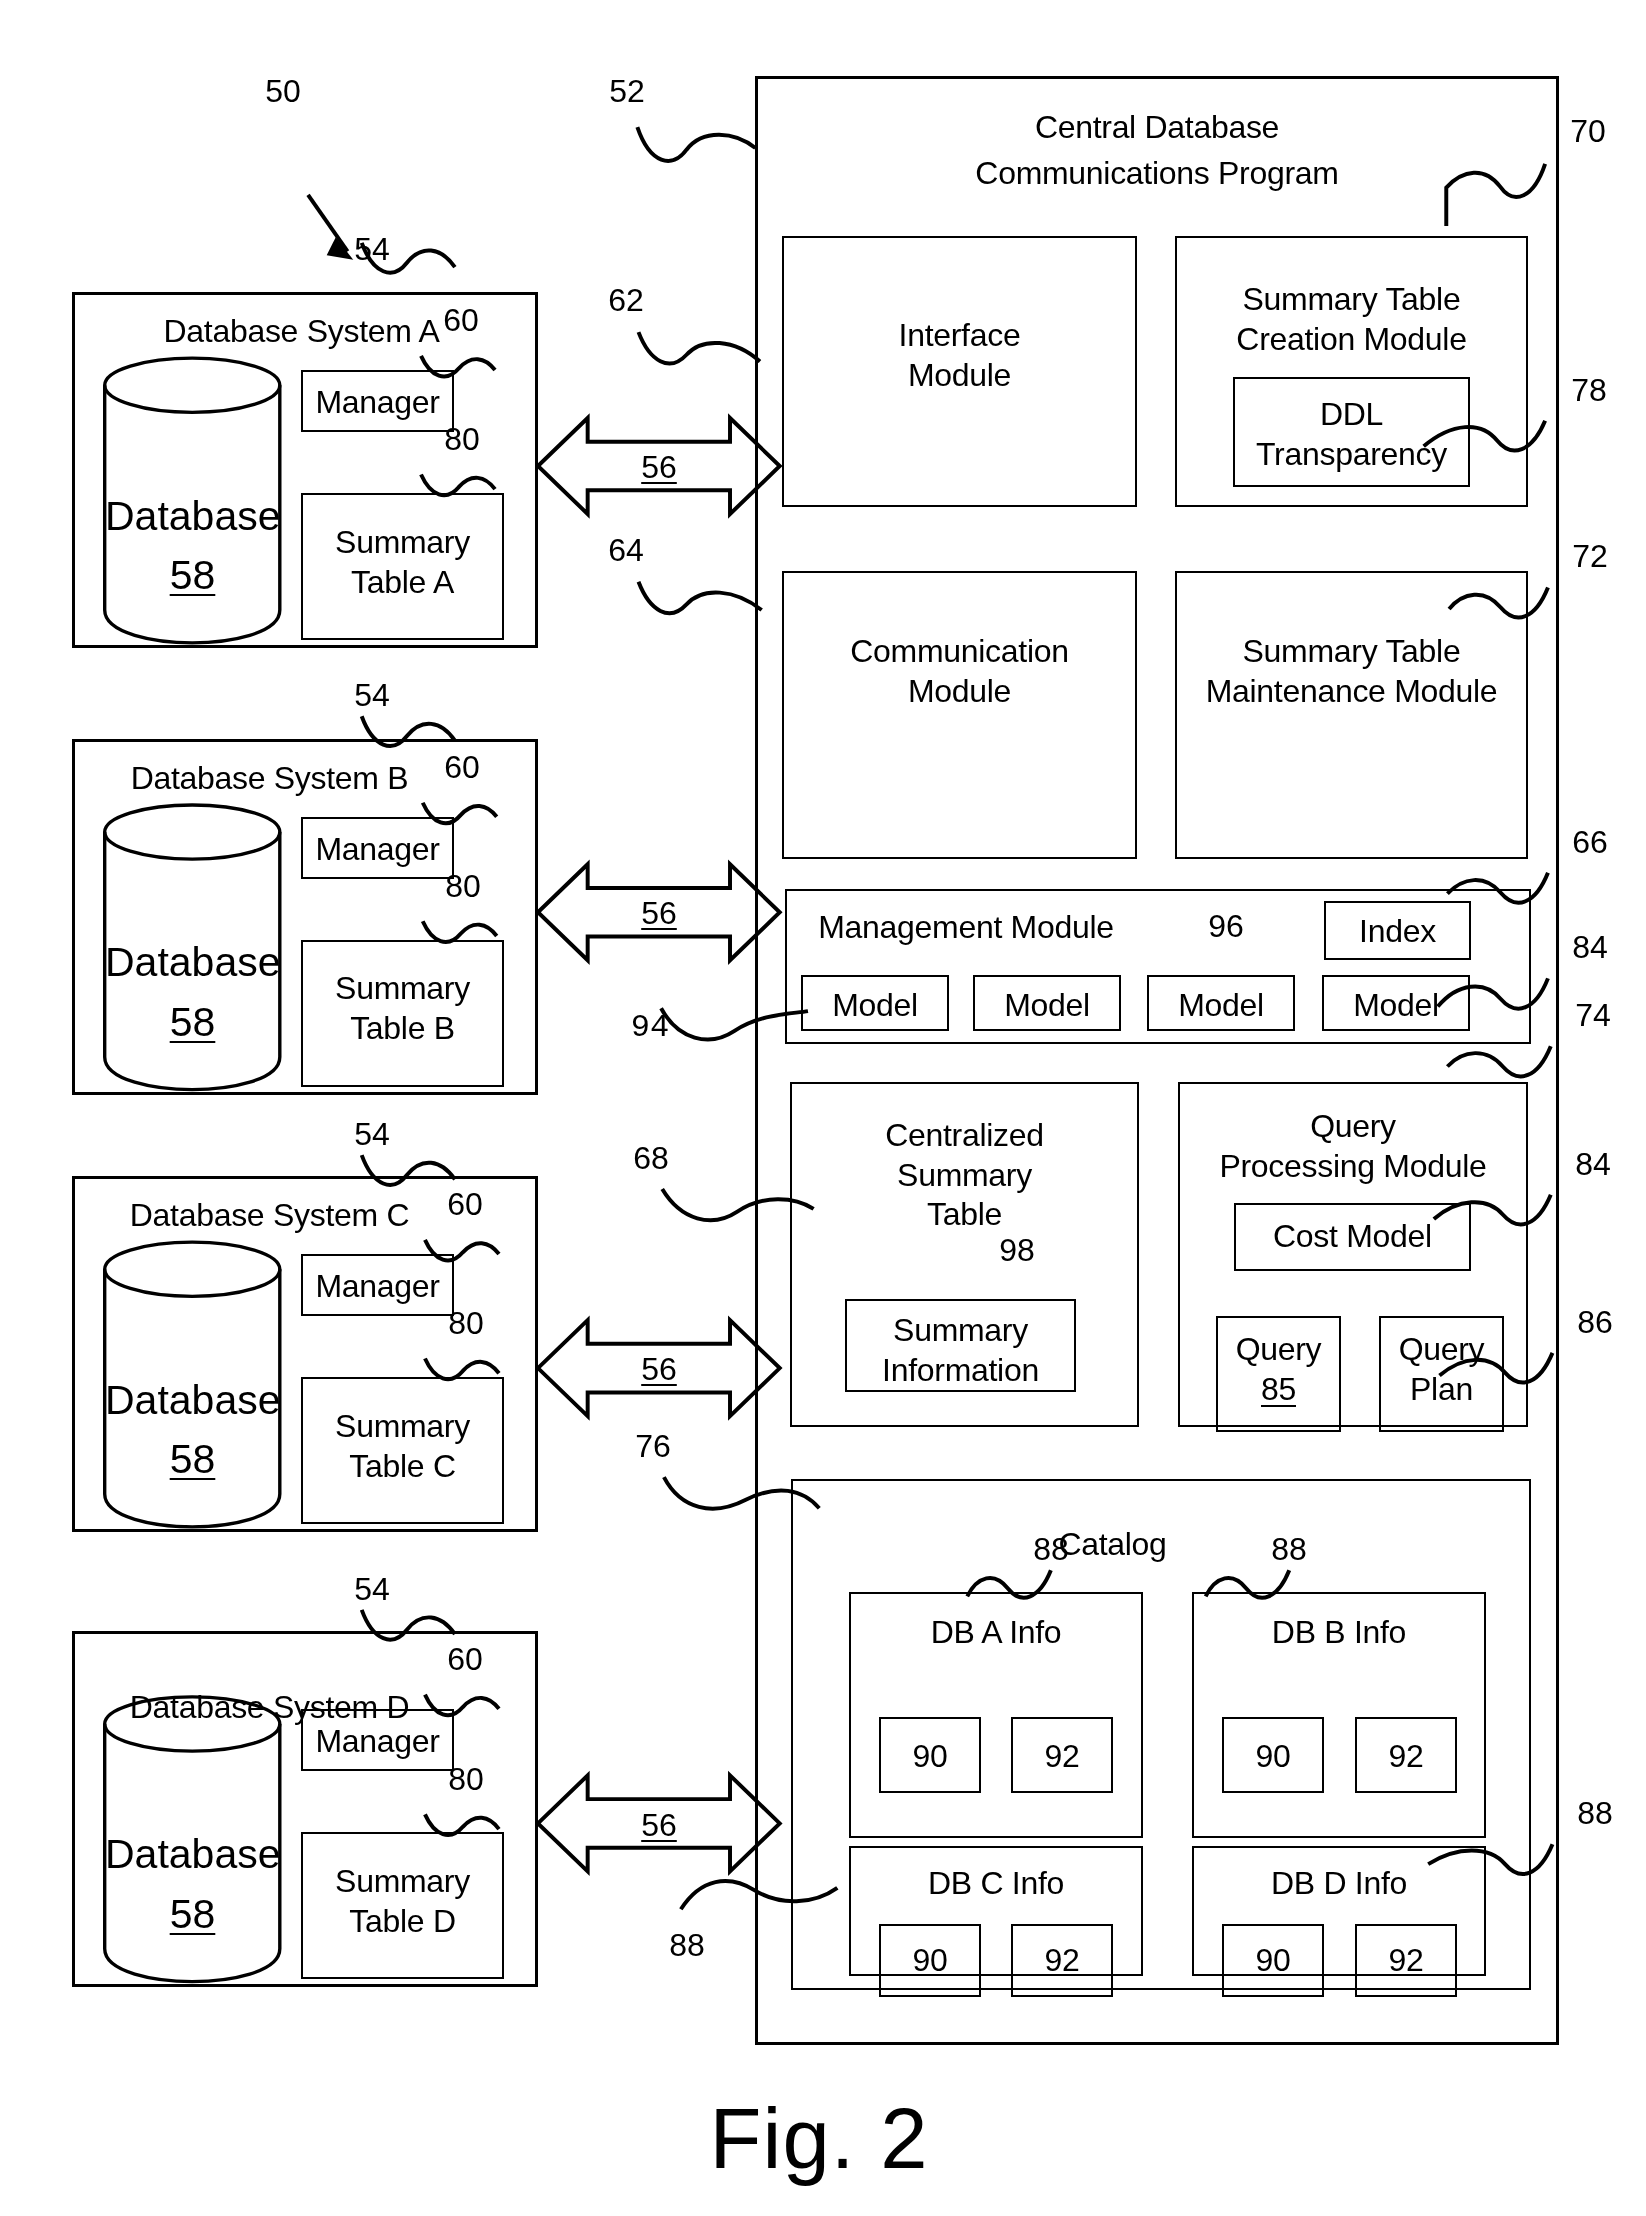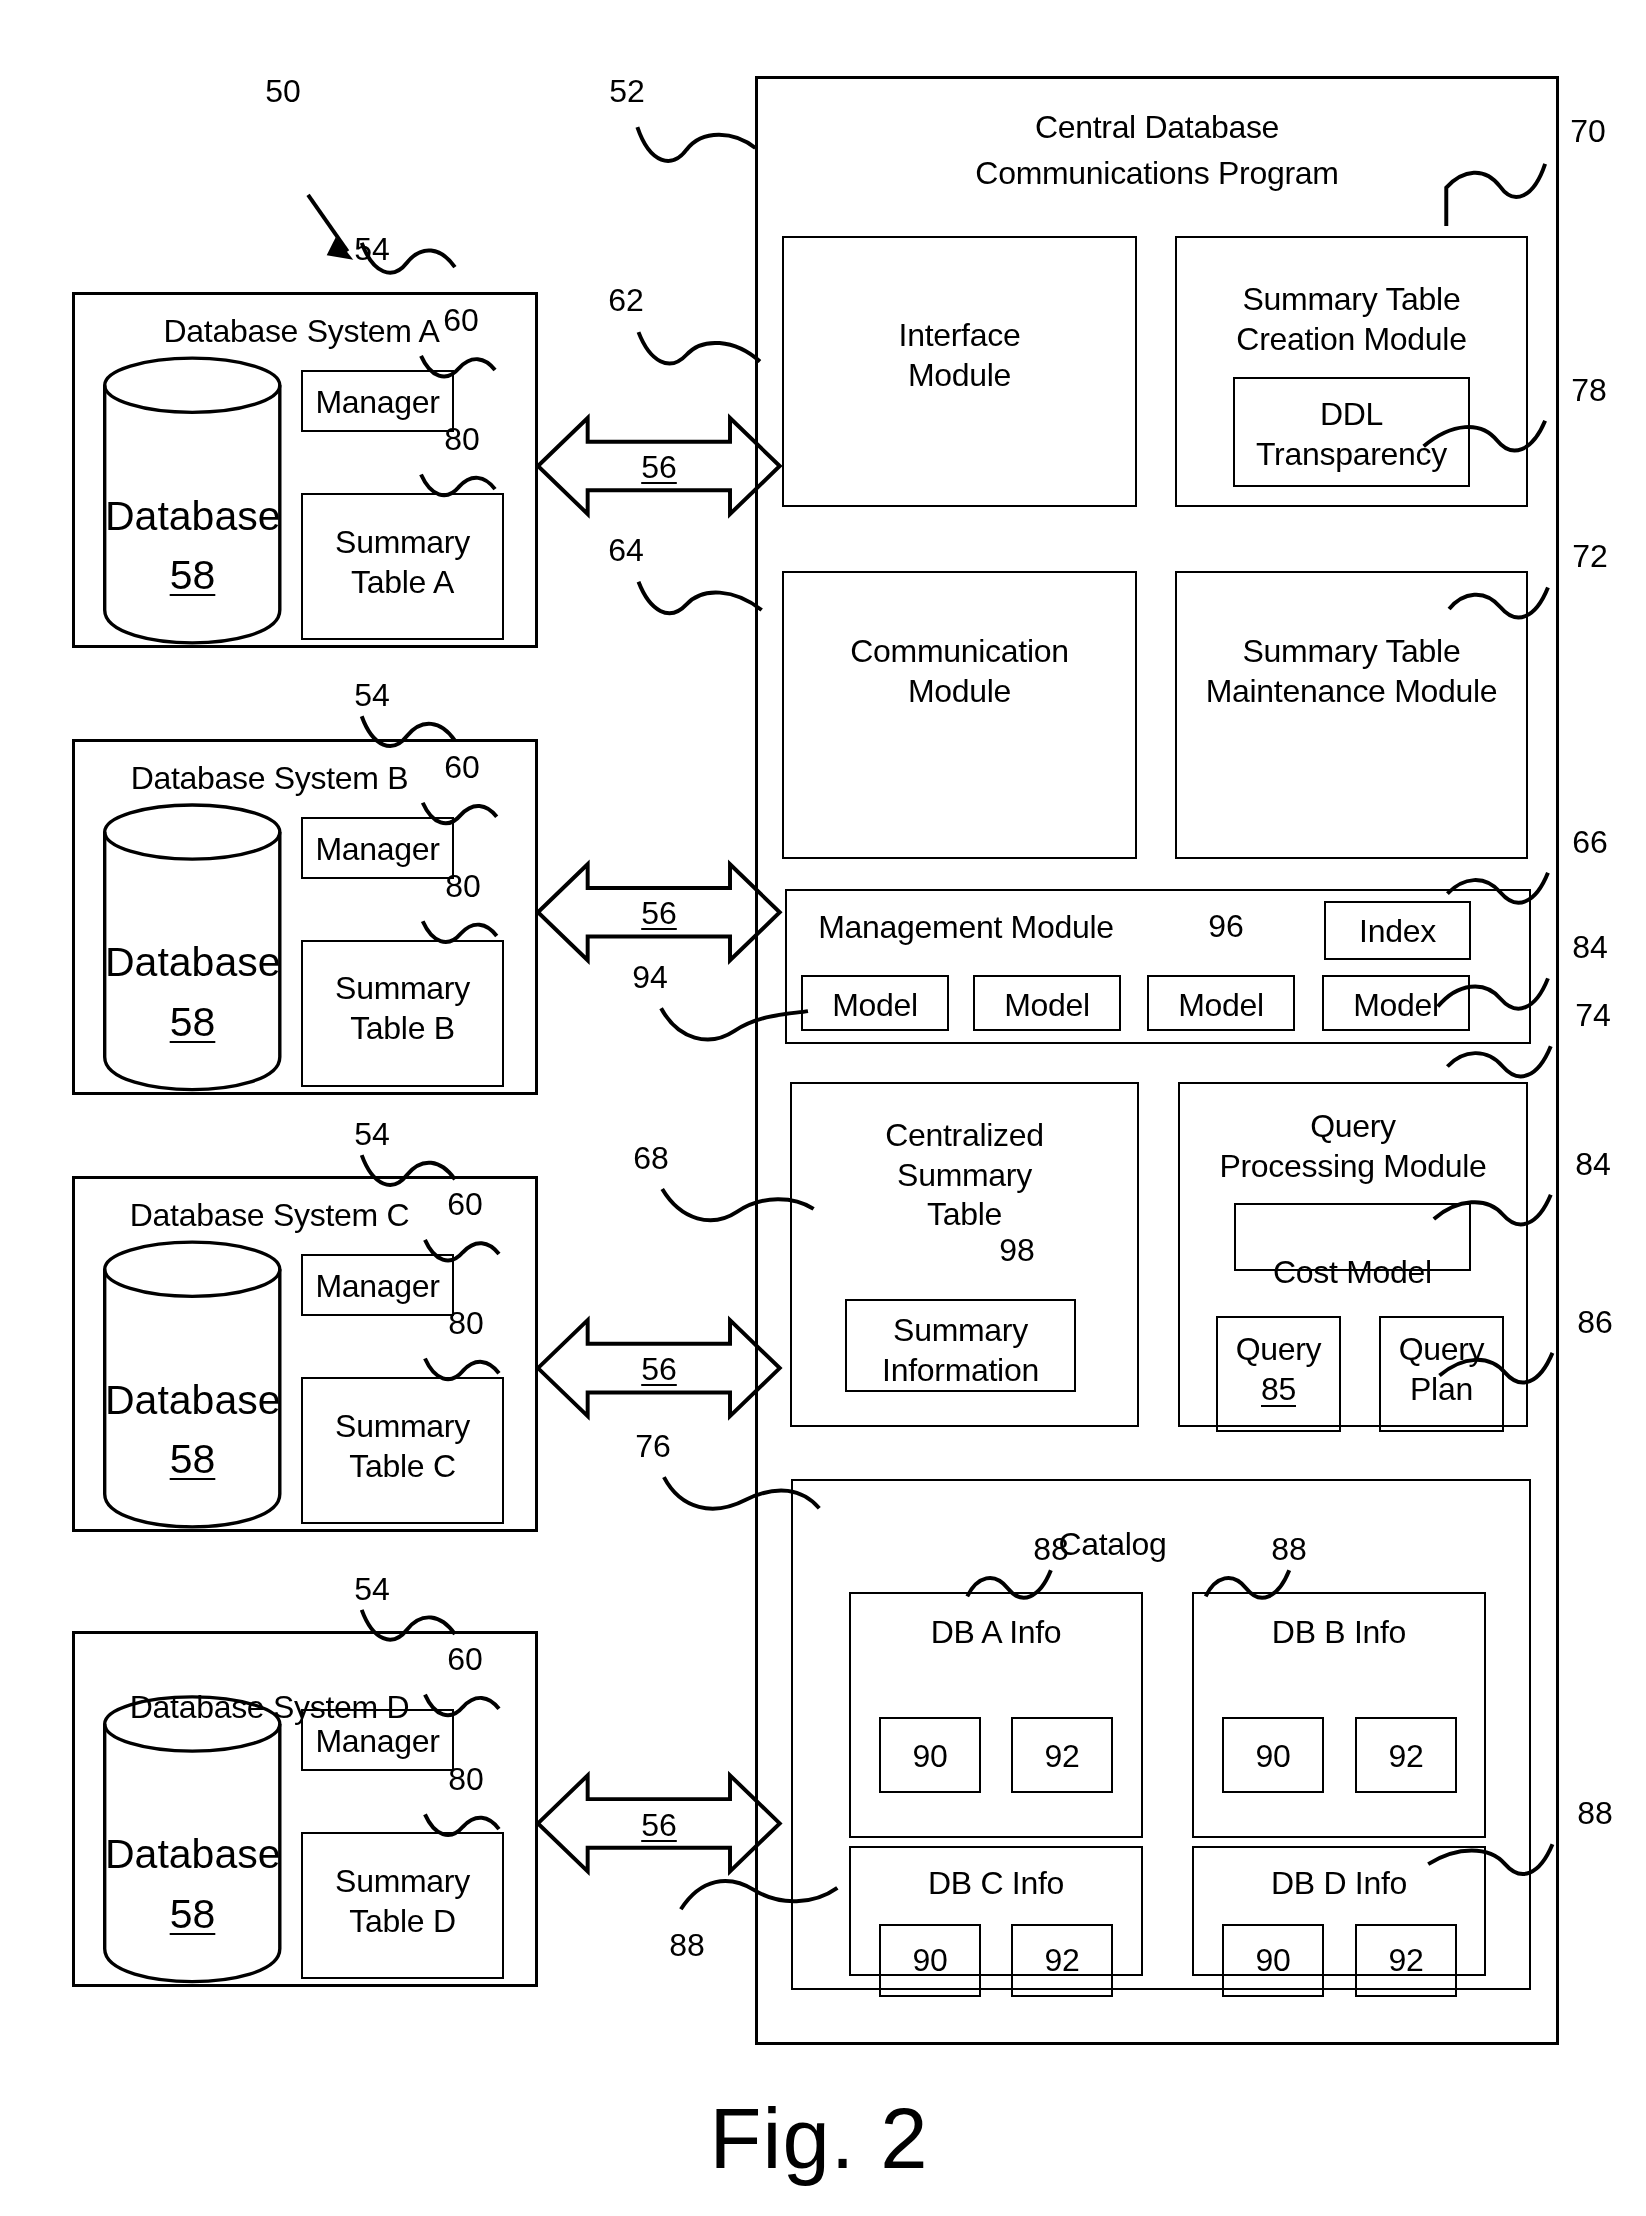--- a/index.html
+++ b/index.html
@@ -227,21 +227,21 @@
 Summary
 Table</div>
   <div class="thinbox" style="left:845px; top:1299px; width:231px; height:93px;"></div>
   <div class="lbl t-mod" style="left:845px; top:1311px; width:231px;">Summary
 Information</div>
 
   <div class="thinbox" style="left:1178px; top:1082px; width:350px; height:345px;"></div>
   <div class="lbl t-mod" style="left:1178px; top:1107px; width:350px;">Query
 Processing Module</div>
   <div class="thinbox" style="left:1234px; top:1203px; width:237px; height:68px;"></div>
-  <div class="lbl t-mod" style="left:1234px; top:1217px; width:237px;margin-top:36px;">Cost Model</div>
+  <div class="lbl t-mod" style="left:1234px; top:1217px; width:237px;">Cost Model</div>
 
   <div class="thinbox" style="left:1216px; top:1316px; width:125px; height:116px;"></div>
   <div class="lbl t-mod" style="left:1216px; top:1330px; width:125px;">Query</div>
   <div class="lbl t-mod underline-num" style="left:1216px; top:1370px; width:125px;">85</div>
 
   <div class="thinbox" style="left:1379px; top:1316px; width:125px; height:116px;"></div>
   <div class="lbl t-mod" style="left:1379px; top:1330px; width:125px;">Query
 Plan</div>
 
   <div class="thinbox" style="left:791px; top:1479px; width:740px; height:511px;"></div>
@@ -313,21 +313,21 @@
   <div class="lbl t-mod" style="left:301px; top:1862px; width:203px;">Summary
 Table D</div>
   <div class="dbcyl-label" style="left:105px; top:1830px; width:175px;">Database</div>
   <div class="dbcyl-label underline-num" style="left:105px; top:1890px; width:175px;">58</div>
 
   <div class="ref" style="left:249px; top:73px; width:68px;">50</div>
   <div class="ref" style="left:593px; top:73px; width:68px;">52</div>
 
   <div class="ref" style="left:592px; top:282px; width:68px;">62</div>
   <div class="ref" style="left:592px; top:532px; width:68px;">64</div>
-  <div class="ref" style="left:616px; top:959px; width:68px;">94</div>
+  <div class="ref" style="left:616px; top:1009px; width:68px;font-family:Liberation Mono, monospace;">94</div>
   <div class="ref" style="left:617px; top:1140px; width:68px;">68</div>
   <div class="ref" style="left:619px; top:1428px; width:68px;">76</div>
 
   <div class="ref" style="left:1554px; top:113px; width:68px;">70</div>
   <div class="ref" style="left:1555px; top:372px; width:68px;">78</div>
   <div class="ref" style="left:1556px; top:538px; width:68px;">72</div>
   <div class="ref" style="left:1556px; top:824px; width:68px;">66</div>
   <div class="ref" style="left:1556px; top:929px; width:68px;">84</div>
   <div class="ref" style="left:1559px; top:997px; width:68px;">74</div>
   <div class="ref" style="left:1559px; top:1146px; width:68px;">84</div>

